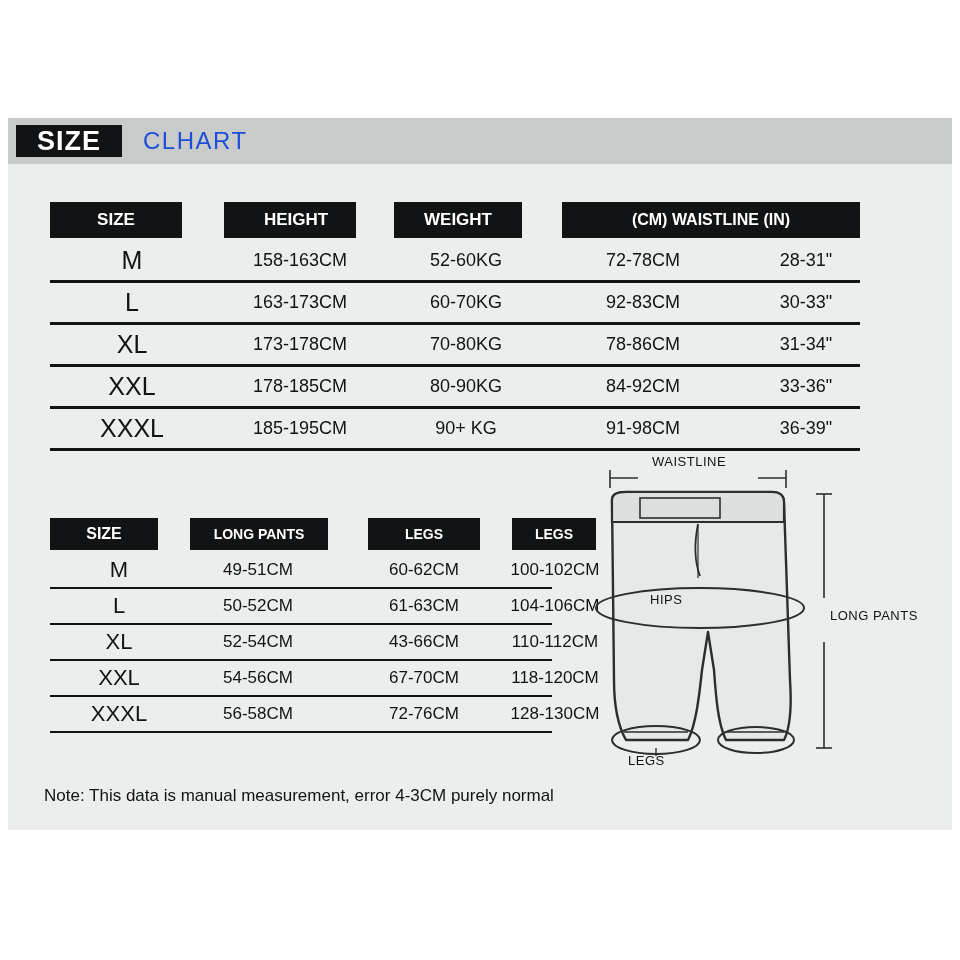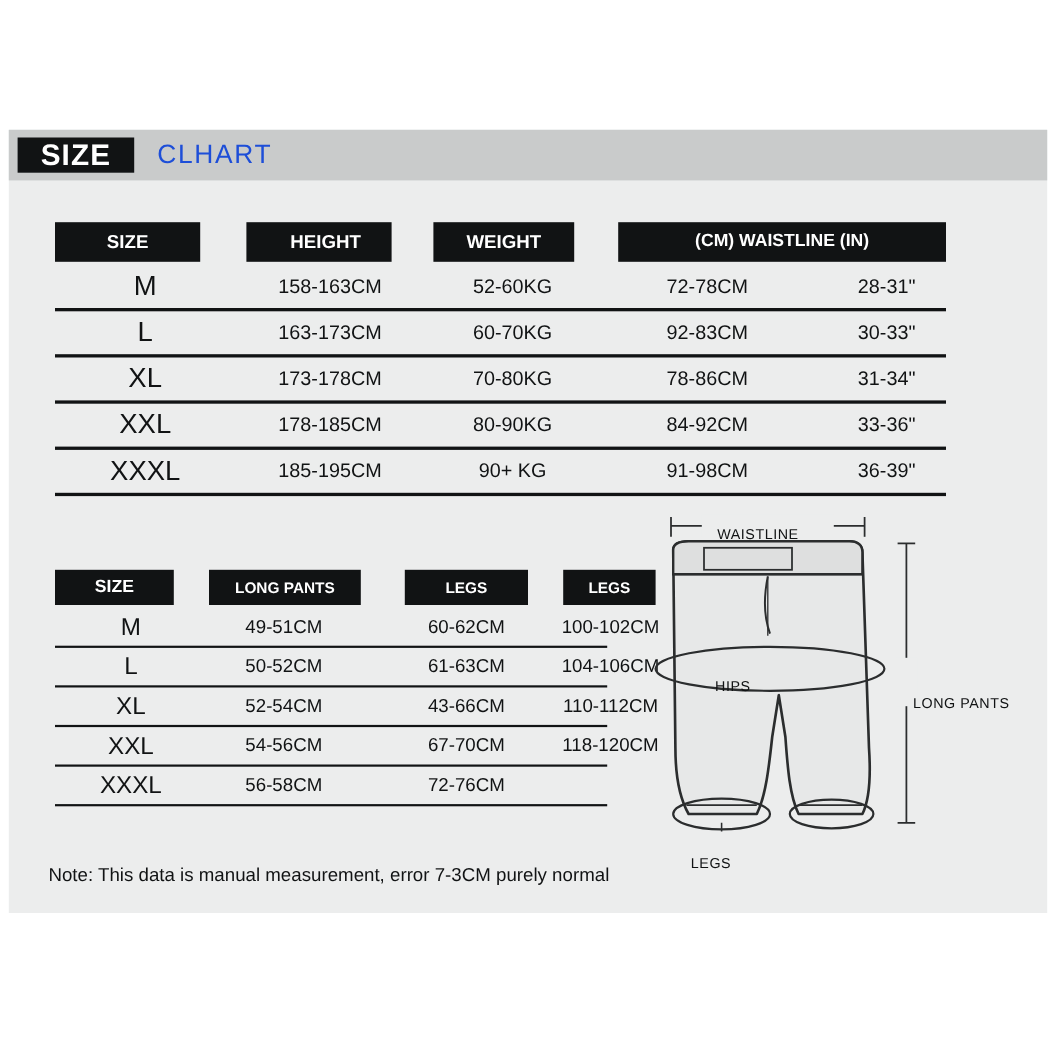--- a/index.html
+++ b/index.html
@@ -139,21 +139,20 @@
     width: 380px;
     height: 340px;
   }
   .diagram svg { display: block; }
   .dlabel {
     position: absolute;
     font-size: 13px;
     color: #111314;
     letter-spacing: .5px;
     white-space: nowrap;
-    margin-top: 24px;
   }
   .lbl-waist { left: 84px; top: 6px; }
   .lbl-hips  { left: 82px; top: 144px; }
   .lbl-legs  { left: 60px; top: 305px; }
   .lbl-long  { left: 262px; top: 160px; }
 </style>
 </head>
 <body>
 
 <div class="page">
@@ -234,24 +233,25 @@
 
       <div class="cell sizecol" style="top:144px;height:32px">XXL</div>
       <div class="cell c2" style="top:144px;height:32px">54-56CM</div>
       <div class="cell c3" style="top:144px;height:32px">67-70CM</div>
       <div class="cell c4" style="top:144px;height:32px">118-120CM</div>
       <div class="rowline" style="left:0px;top:177px;width:502px;height:2px"></div>
 
       <div class="cell sizecol" style="top:180px;height:32px">XXXL</div>
       <div class="cell c2" style="top:180px;height:32px">56-58CM</div>
       <div class="cell c3" style="top:180px;height:32px">72-76CM</div>
+      <div class="cell c4" style="top:180px;height:32px">128-130CM</div>
       <div class="rowline" style="left:0px;top:213px;width:502px;height:2px"></div>
     </div>
 
-    <div class="note">Note: This data is manual measurement, error 7-3CM purely normal</div>
+    <div class="note">Note: This data is manual measurement, error 4-3CM purely normal</div>
 
     <div class="diagram">
       <svg width="380" height="340" viewBox="0 0 380 340" xmlns="http://www.w3.org/2000/svg">
 
         <path d="M46,46 L212,46 L212,300 L150,300 L150,200 L130,230 L130,300 L46,300 Z" fill="#e9eaea" stroke="#2a2c2d" stroke-width="2.2" transform="translate(0,0)" opacity="0"></path>
 
         <path d="M44,52
                  C44,46 50,44 58,44
                  L204,44
                  C212,44 216,48 216,54

